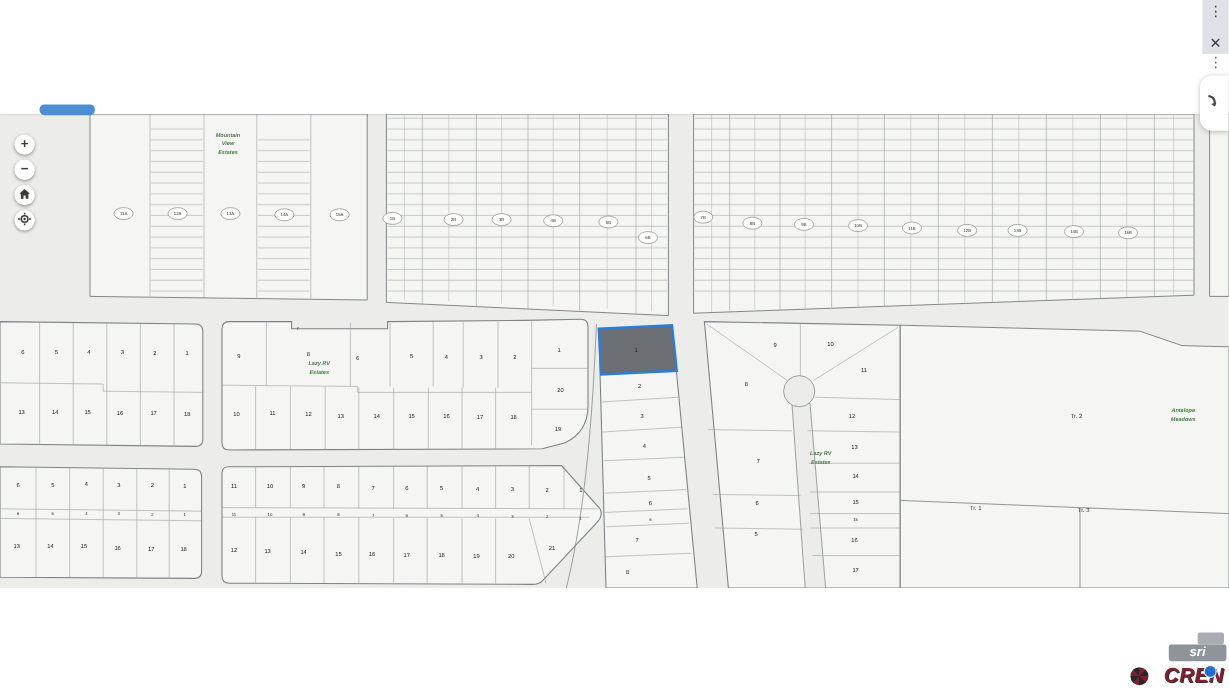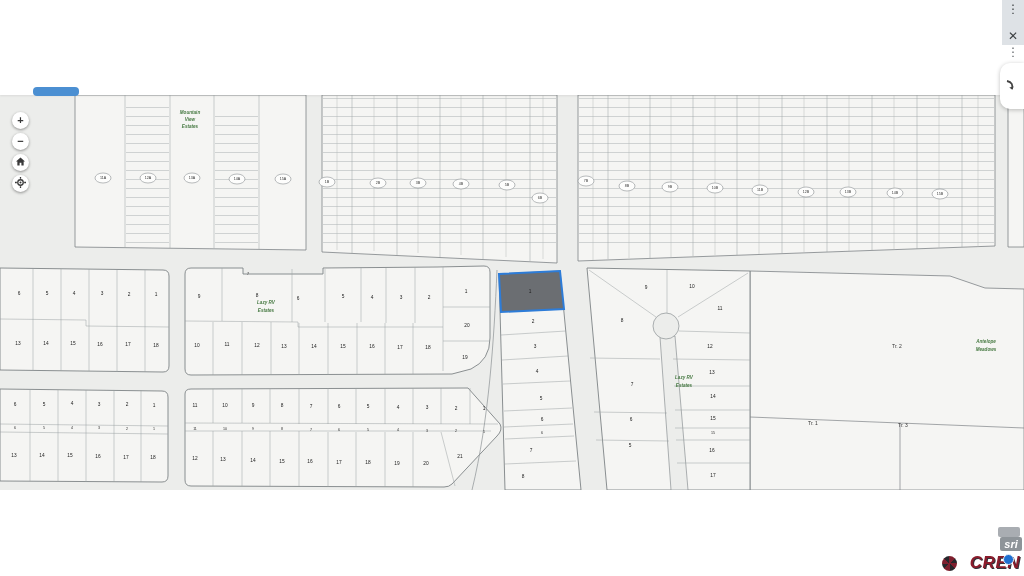--- a/index.html
+++ b/index.html
@@ -34,21 +34,21 @@
                 gap:4px;z-index:4}
   .ctrl{width:17px;height:17px;border-radius:50%;background:#fff;border:none;padding:0;
         box-shadow:0 1px 3px rgba(0,0,0,.4);display:flex;align-items:center;justify-content:center;
         font-size:11px;font-weight:bold;color:#3a3a3a;line-height:1;font-family:inherit}
   
   .blue-pill{position:absolute;left:33px;top:87px;width:46px;height:9px;background:#4b8fd2;
              border-radius:4px;z-index:3}
   
   .esri-mini{position:absolute;right:4px;top:527px;width:22px;height:10px;background:#a9adb2;
              border-radius:2px;z-index:7}
-  .esri-main{position:absolute;right:2px;top:537px;width:22px;height:14px;background:#8e9499;
+  .esri-main{position:absolute;right:2px;top:537px;width:48px;height:14px;background:#8e9499;
              border-radius:2px;color:#fff;font-style:italic;font-weight:bold;font-size:11px;
              display:flex;align-items:center;justify-content:center;line-height:1;z-index:7}
   .cren{position:absolute;right:4px;top:553px;display:flex;align-items:center;gap:13px;z-index:8}
   .globe{width:15px;height:15px;border-radius:50%;
          background:conic-gradient(#7e1f2e 0deg 45deg,#26262b 45deg 90deg,#7e1f2e 90deg 135deg,
                     #26262b 135deg 180deg,#7e1f2e 180deg 225deg,#26262b 225deg 270deg,
                     #7e1f2e 270deg 315deg,#26262b 315deg 360deg)}
   .cren-text{font-size:17px;font-weight:bold;font-style:italic;color:#8a1c2c;
              text-shadow:1px 1px 0 #33333a;letter-spacing:0.5px}
   .badge{position:absolute;right:10px;top:554px;width:11px;height:11px;border-radius:50%;

